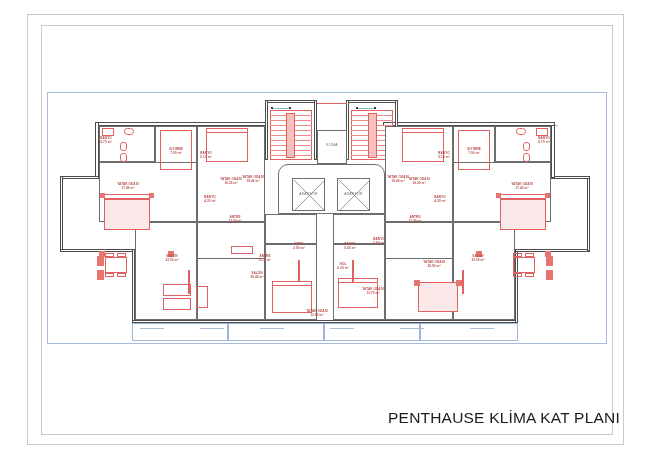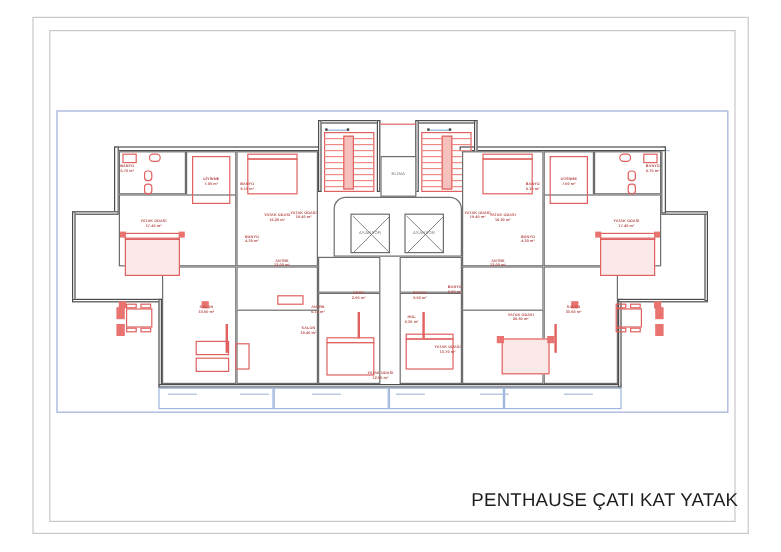--- a/index.html
+++ b/index.html
@@ -355,16 +355,16 @@
   <div class="blueline" style="left:400px;top:328px;width:24px;height:1px;"></div>
   <div class="blueline" style="left:470px;top:328px;width:24px;height:1px;"></div>
 
   <div class="tag" style="left:85px;top:100px;">·</div>
   <div class="tag" style="left:520px;top:100px;">·</div>
   <div class="tag" style="left:113px;top:336px;">·</div>
   <div class="tag" style="left:430px;top:336px;">·</div>
   <div class="tag" style="left:540px;top:336px;">·</div>
 
   <div class="titleblock">
-    <div class="titletext">PENTHAUSE ÇATI KAT YATAK</div>
+    <div class="titletext">PENTHAUSE KLİMA KAT PLANI</div>
   </div>
 
 </div>
 
 </body></html>

